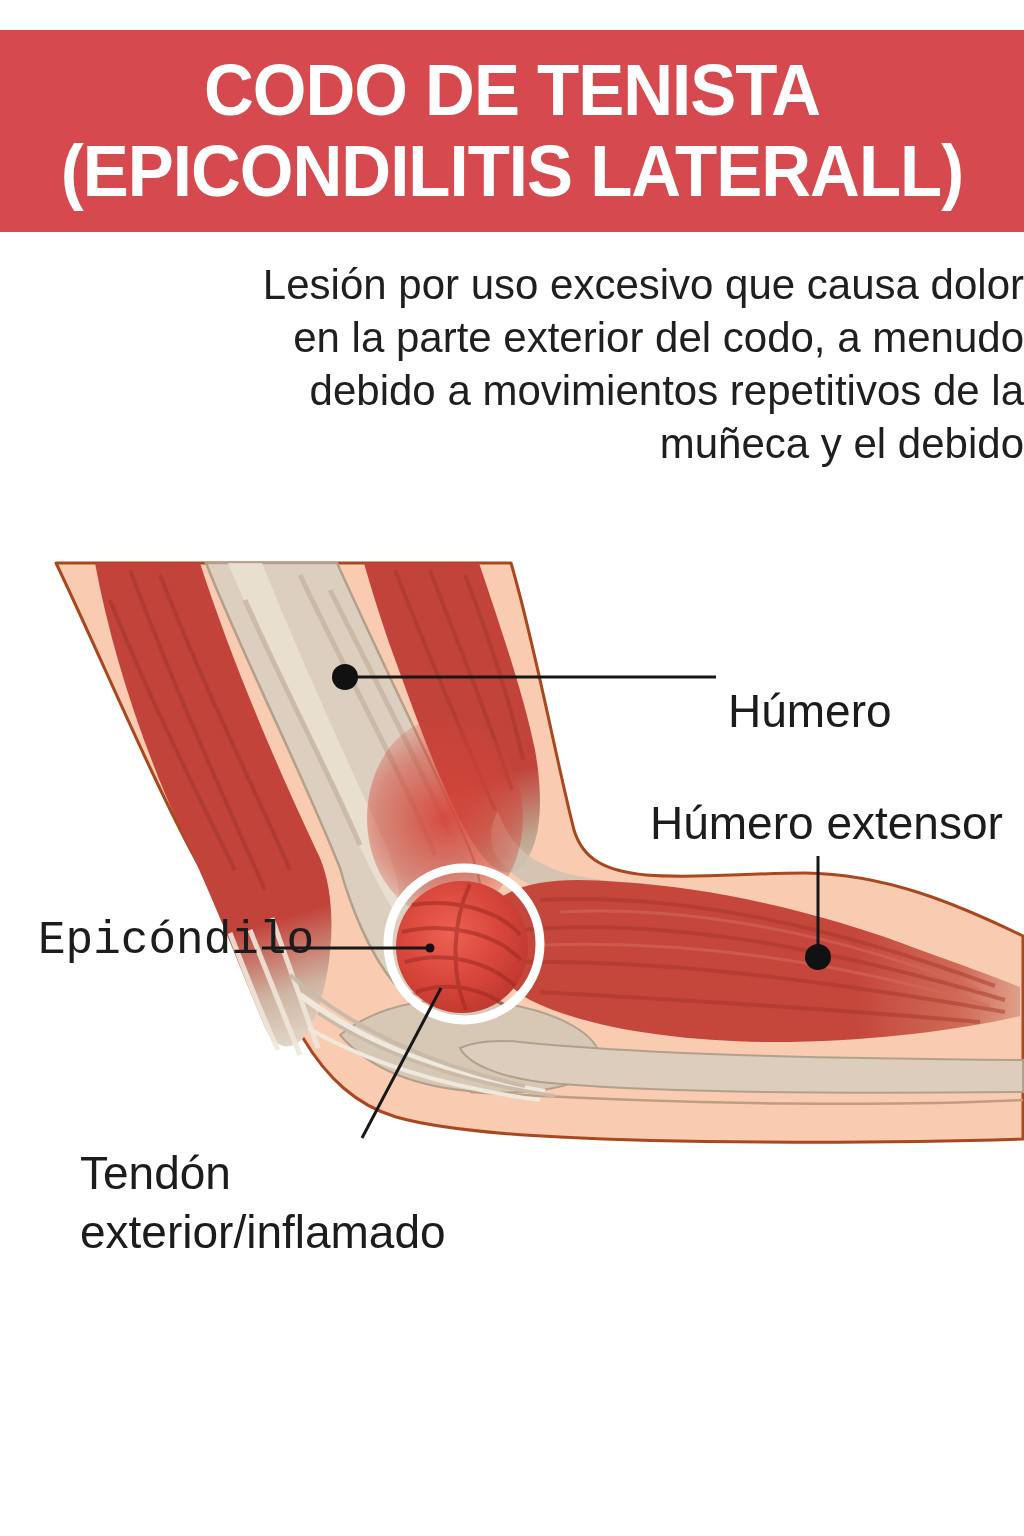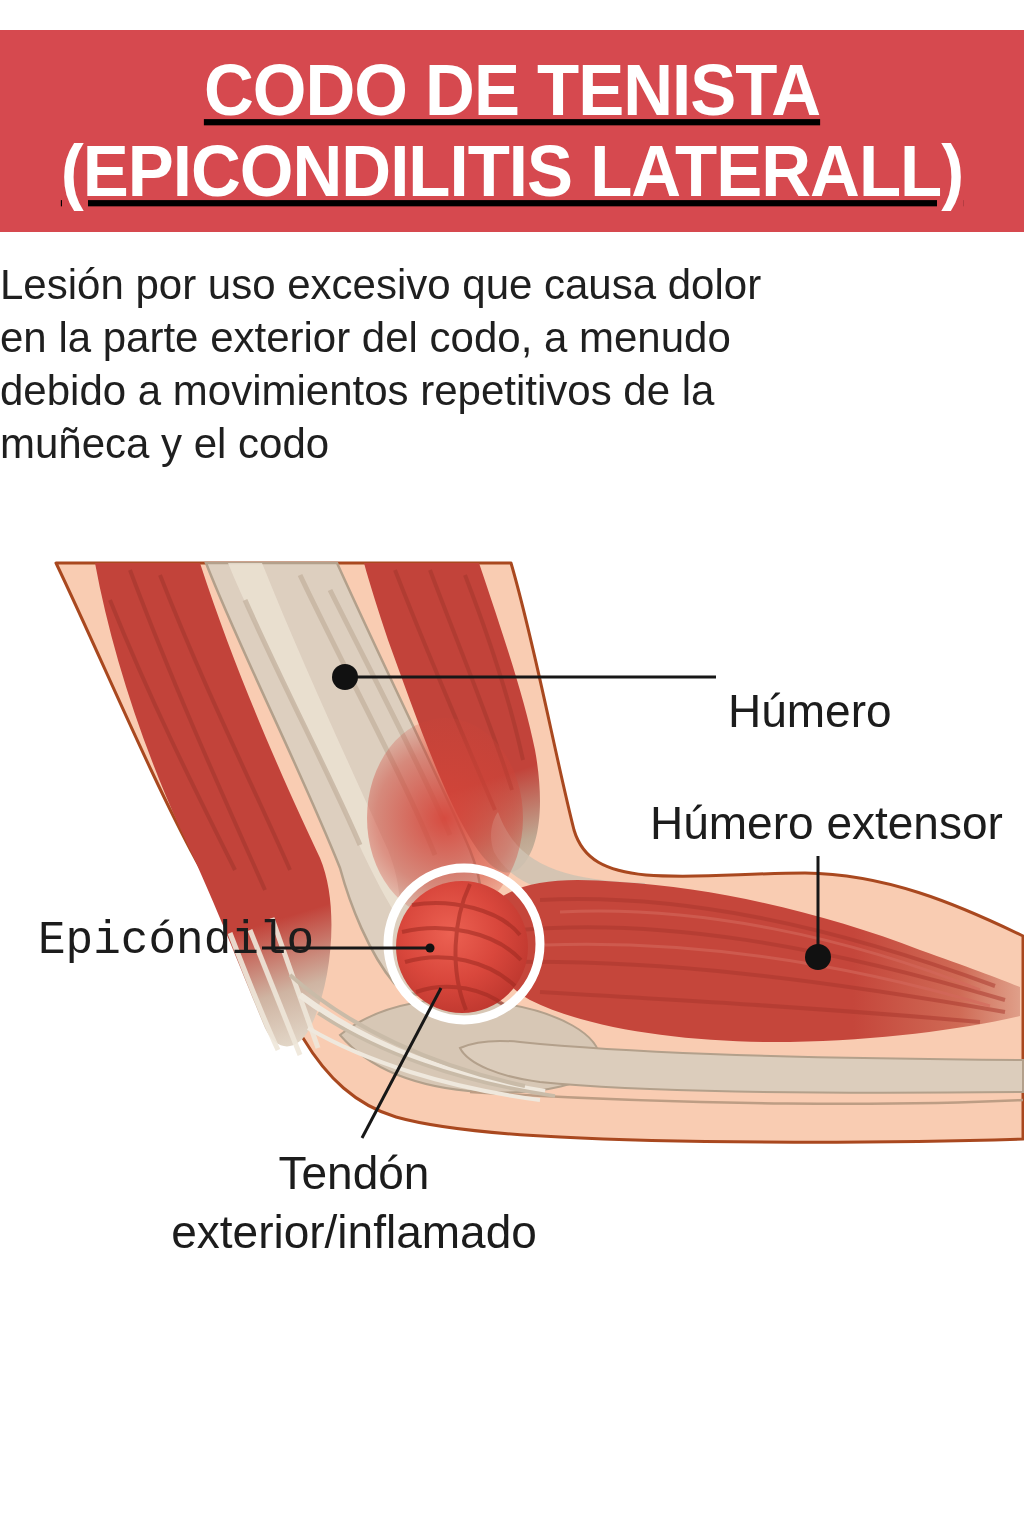--- a/index.html
+++ b/index.html
@@ -1,53 +1,53 @@
 <!DOCTYPE html>
 <html><head>
 <meta charset="utf-8">
 <style>
   html,body{margin:0;padding:0;background:#ffffff;}
   .page{position:relative;width:1024px;height:1536px;background:#ffffff;overflow:hidden;
         font-family:"Liberation Sans",sans-serif;}
 
   
   .banner{position:absolute;left:0;top:30px;width:1024px;height:202px;background:#d6494f;
-          display:flex;flex-direction:column;align-items:center;justify-content:center;text-decoration:underline;}
+          display:flex;flex-direction:column;align-items:center;justify-content:center;}
   .banner .t1,.banner .t2{color:#ffffff;font-weight:700;letter-spacing:-1px;
           font-size:69px;line-height:81px;white-space:nowrap;transform:scaleY(1.04);}
 
   
-  .desc{position:absolute;left:0;top:258px;width:1024px;text-align:left;
+  .desc{position:absolute;left:0;top:258px;width:1024px;text-align:right;
         color:#1f1f1f;font-size:42px;line-height:53px;font-weight:400;}
 
   
   .illu{position:absolute;left:0;top:540px;width:1024px;height:720px;}
   .illu svg{position:absolute;left:0;top:0;}
 
   .lbl{position:absolute;color:#1c1c1c;font-size:46px;line-height:50px;white-space:nowrap;}
   .lbl-humero{left:728px;top:646px;margin-top:40px;}
   .lbl-musculo{left:650px;top:798px;}
   .lbl-epicondilo{left:38px;top:916px;width:226px;text-align:center;white-space:normal;font-family:Liberation Mono, monospace;}
-  .lbl-tendon{left:110px;top:1144px;width:488px;text-align:center;white-space:normal;line-height:59px;}
+  .lbl-tendon{left:80px;top:1144px;width:488px;white-space:normal;line-height:59px;}
 </style>
 </head>
 <body>
 
 <div class="page">
 
   <div class="banner">
     <div class="t1">CODO DE TENISTA</div>
     <div class="t2">(EPICONDILITIS LATERALL)</div>
   </div>
 
   <div class="desc">
     <div>Lesión por uso excesivo que causa dolor</div>
     <div>en la parte exterior del codo, a menudo</div>
     <div>debido a movimientos repetitivos de la</div>
-    <div>muñeca y el codo</div>
+    <div>muñeca y el debido</div>
   </div>
 
   <div class="illu">
     <svg width="1024" height="720" viewBox="0 540 1024 720">
       <defs>
         <linearGradient id="m1fade" gradientUnits="userSpaceOnUse" x1="230" y1="800" x2="305" y2="1045">
           <stop offset="0" stop-color="#c2433a"></stop>
             <stop offset="0.5" stop-color="#c2433a"></stop>
           <stop offset="0.78" stop-color="#cfb4a2"></stop>
             <stop offset="1" stop-color="#e3d8c9"></stop>

